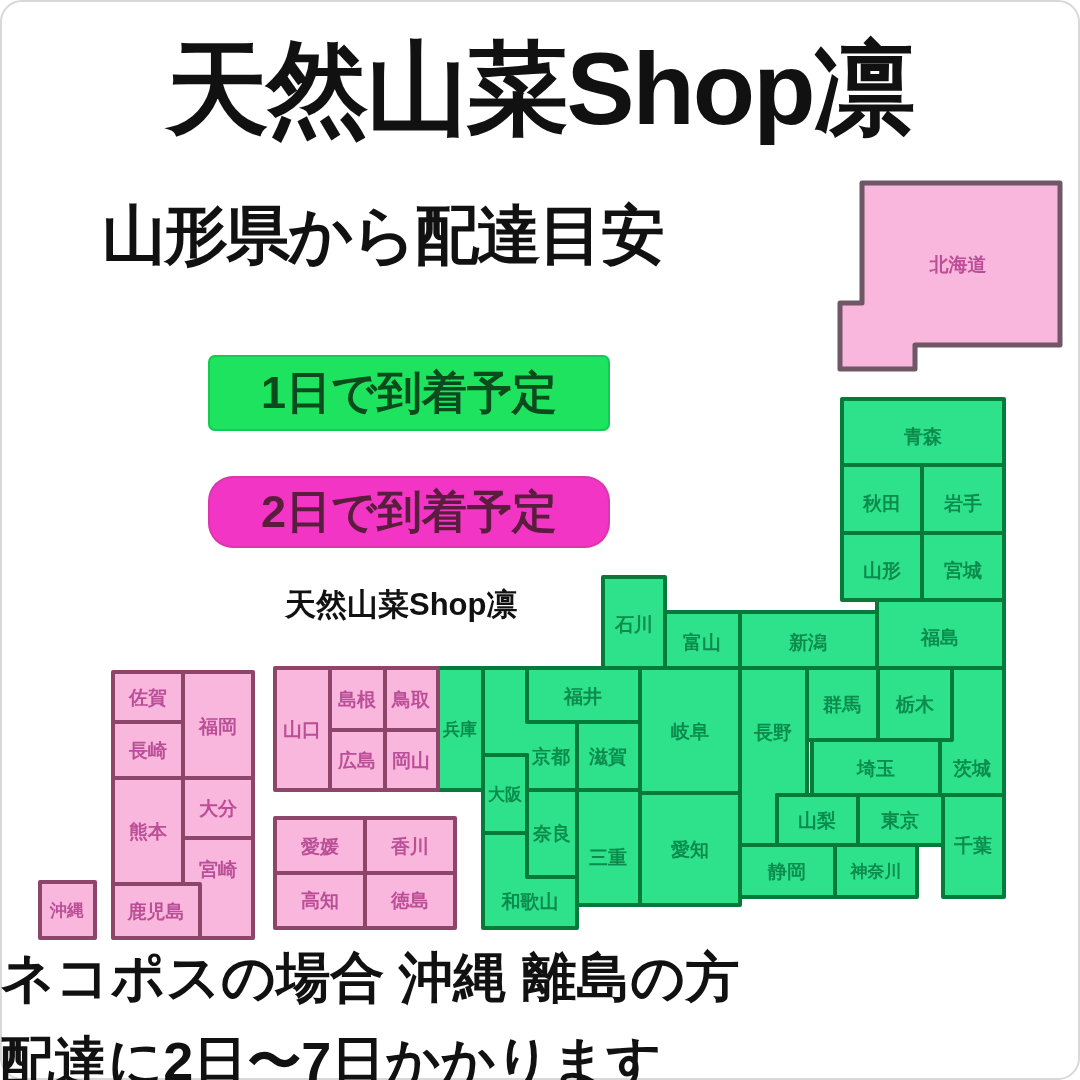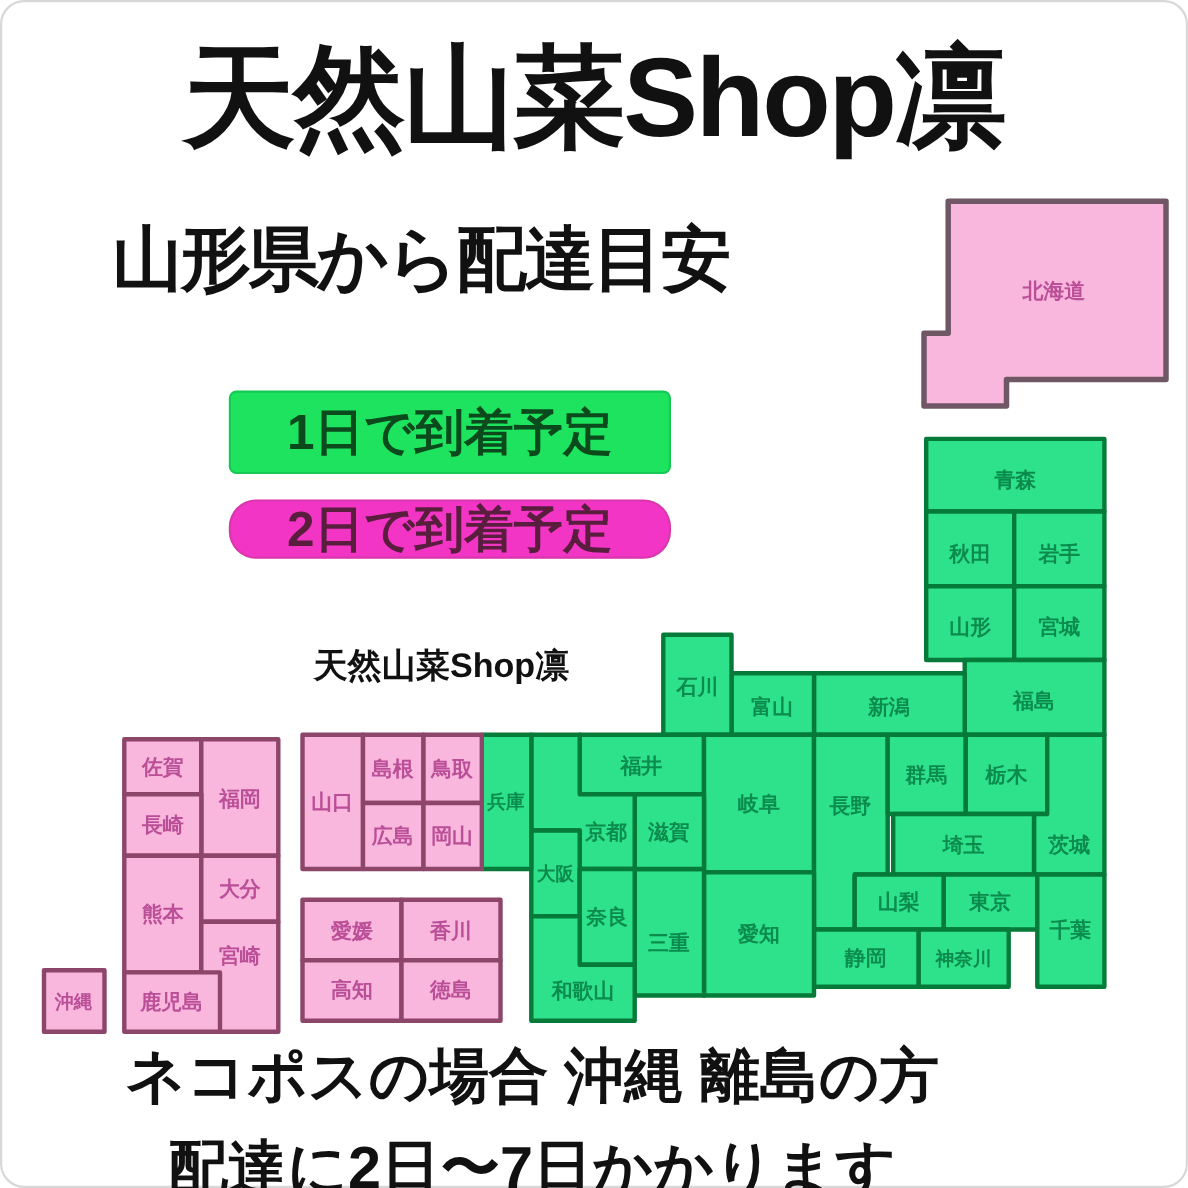--- a/index.html
+++ b/index.html
@@ -16,24 +16,24 @@
   .frame{position:absolute;inset:0;border:2px solid #d8d8d8;border-radius:22px;background:#ffffff;}
   .title{position:absolute;top:22px;left:0;width:1080px;text-align:center;
     font-size:102px;font-weight:900;color:var(--ink);letter-spacing:-2px;white-space:nowrap;}
   .subtitle{position:absolute;top:192px;left:102px;
     font-size:64px;font-weight:900;color:var(--ink);letter-spacing:-2px;white-space:nowrap;}
   .legend-banner{position:absolute;left:208px;width:402px;height:76px;border-radius:7px;
     display:flex;align-items:center;justify-content:center;
     font-size:45px;font-weight:900;white-space:nowrap;}
   .legend-green{top:355px;background:var(--legend-green);color:var(--legend-green-text);
     box-shadow:0 0 0 2px rgba(6,122,56,.25) inset;}
-  .legend-pink{top:454px;height:54px;background:var(--legend-pink);color:var(--legend-pink-text);
+  .legend-pink{top:476px;height:72px;background:var(--legend-pink);color:var(--legend-pink-text);
     box-shadow:0 0 0 2px rgba(141,69,105,.25) inset;border-radius:25px;}
   .watermark{position:absolute;top:584px;left:285px;font-size:31px;font-weight:900;color:var(--ink);white-space:nowrap;}
-  .footer{position:absolute;left:0;width:956px;text-align:center;font-weight:900;color:var(--ink);white-space:nowrap;padding-left:12px;}
+  .footer{position:absolute;left:0;width:956px;text-align:left;font-weight:900;color:var(--ink);white-space:nowrap;}
   .footer-line1{top:942px;font-size:54px;}
   .footer-line2{top:1002px;font-size:54px;margin-top:24px;}
   svg.map{position:absolute;inset:0;width:1080px;height:1080px;}
   .pg{fill:var(--green-fill);stroke:var(--green-border);stroke-width:4;stroke-linejoin:round;}
   .pp{fill:var(--pink-fill);stroke:var(--pink-border);stroke-width:4;stroke-linejoin:round;}
   .ph{fill:var(--pink-fill);stroke:var(--hokkaido-border);stroke-width:5;stroke-linejoin:round;}
   text.tg{fill:var(--green-text);font-size:19px;font-weight:700;text-anchor:middle;}
   text.tp{fill:var(--pink-text);font-size:19px;font-weight:700;text-anchor:middle;}
   text.small{font-size:17px;}
 </style>

